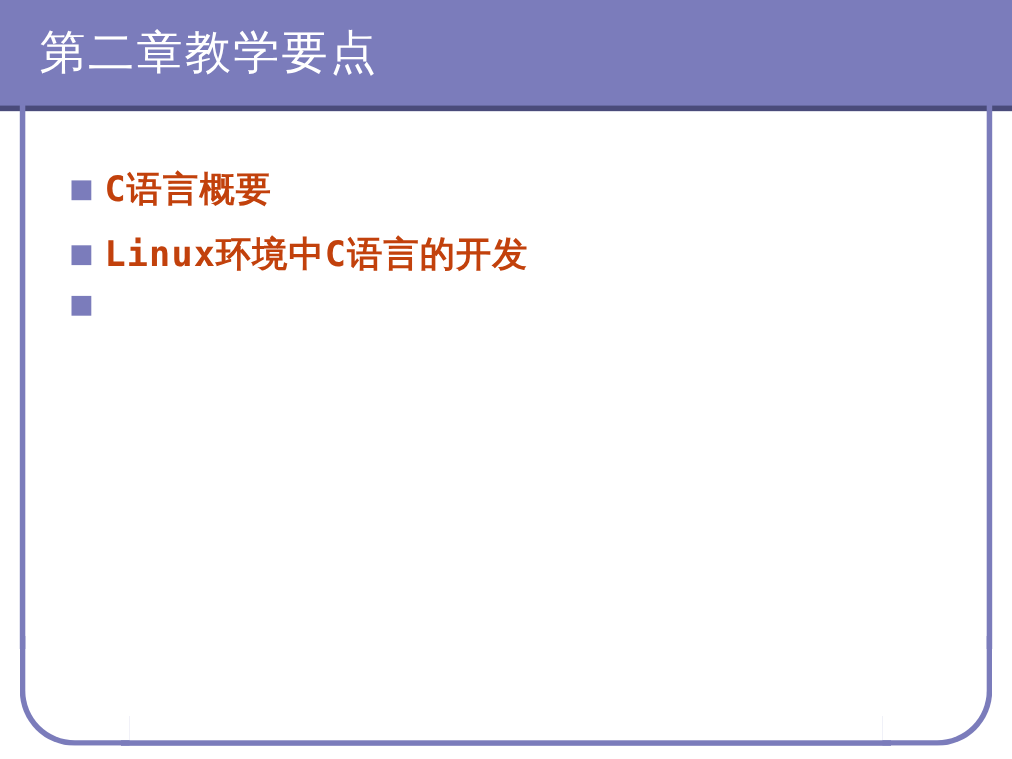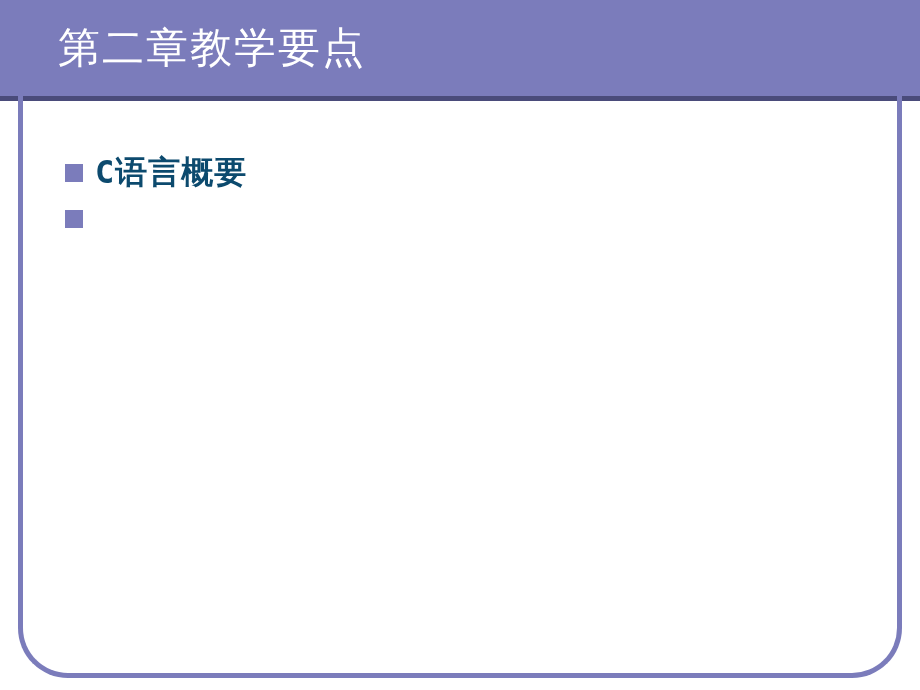--- a/index.html
+++ b/index.html
@@ -12,21 +12,21 @@
       width: 920px;
       height: 690px;
       background: #ffffff;
       font-family: "SimSun", "Microsoft YaHei", sans-serif;
       position: relative;
       overflow: hidden;
     }
     
     .header-bar {
       background: #7b7cbb;
-      padding: 20px 0 20px 58px;
+      padding: 20px 0 20px 36px;
       border-bottom: 5px solid #4a4b7a;
     }
     
     .header-title {
       color: #ffffff;
       font-size: 42px;
       font-weight: normal;
       letter-spacing: 2px;
     }
     
@@ -44,21 +44,21 @@
     
     .bullet-marker {
       width: 18px;
       height: 18px;
       background: #7b7cbb;
       margin-right: 12px;
       flex-shrink: 0;
     }
     
     .bullet-text {
-      color: #0c4a6e;
+      color: #c2410c;
       font-size: 32px;
       font-weight: bold;
       font-family: "SimHei", "Microsoft YaHei", monospace;
       letter-spacing: 1px;
     }
     
     .corner-border {
       position: absolute;
       border: 5px solid #7b7cbb;
       pointer-events: none;
@@ -121,18 +121,22 @@
 <div class="side-border-left"></div>
 <div class="side-border-right"></div>
 
 <div class="content-area">
   <div class="bullet-item">
     <div class="bullet-marker"></div>
     <div class="bullet-text">C语言概要</div>
   </div>
   <div class="bullet-item">
     <div class="bullet-marker"></div>
+    <div class="bullet-text">Linux环境中C语言的开发</div>
+  </div>
+  <div class="bullet-item">
+    <div class="bullet-marker"></div>
   </div>
 </div>
 
 <div class="corner-border corner-bottom-left"></div>
 <div class="corner-border corner-bottom-right"></div>
 <div class="bottom-border"></div>
 
 </body></html>

